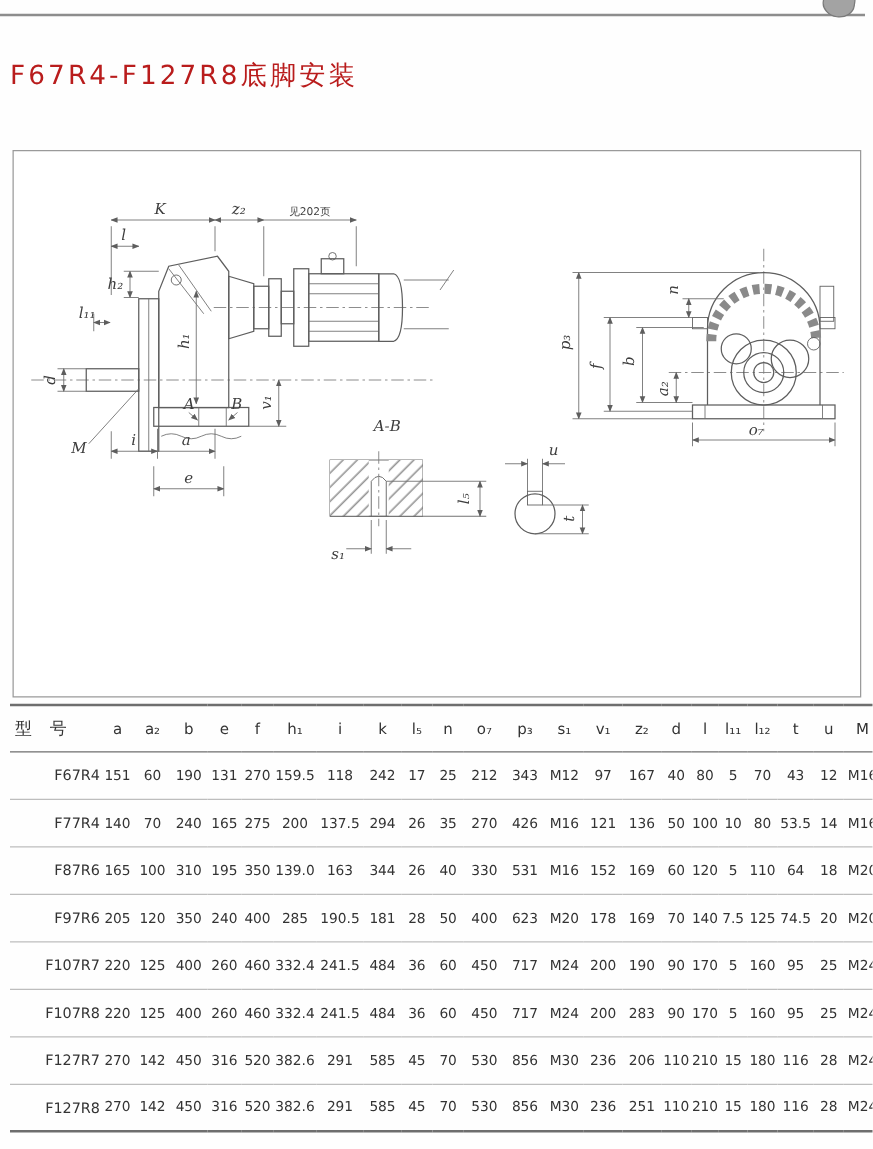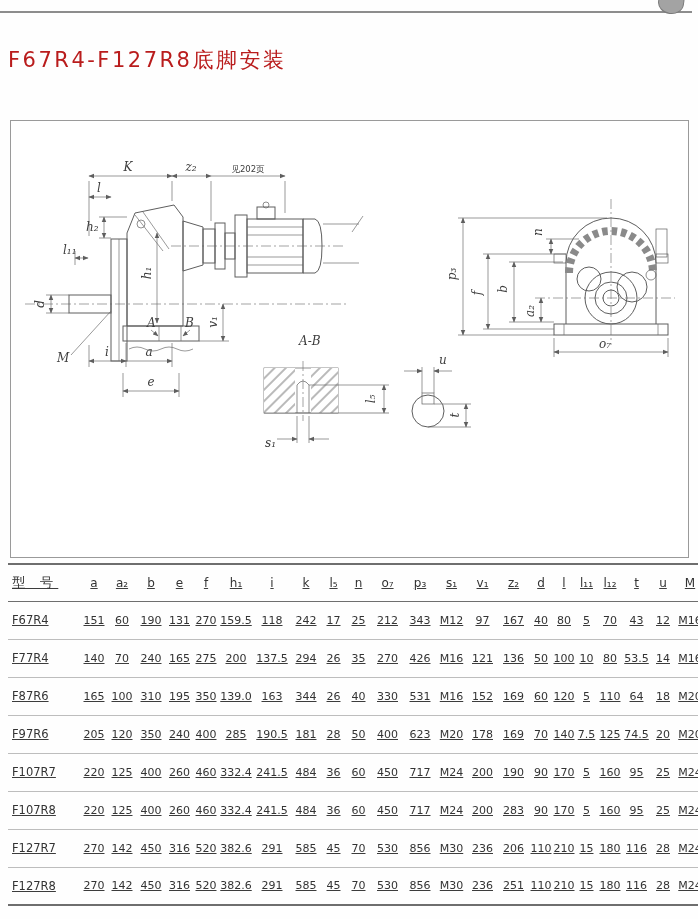--- a/index.html
+++ b/index.html
@@ -20,29 +20,29 @@
   .drawing-panel{
     position:absolute;top:120px;left:10px;width:677px;height:436px;
     border:1px solid #9a9a9a;background:#fff;
   }
   .o{stroke:#5e5e5e;stroke-width:1;fill:none;}
   .t2{stroke-width:.7;}
   .d{stroke:#6f6f6f;stroke-width:.7;fill:none;}
   .cl{stroke:#7d7d7d;stroke-width:.7;fill:none;stroke-dasharray:10 3 2 3;}
   .lb{font:italic 12px "DejaVu Serif",serif;fill:#3d3d3d;}
   .lbs{font:8.5px "DejaVu Sans",sans-serif;fill:#3d3d3d;}
-  .tbl-wrap{position:absolute;top:563px;left:8px;width:682px;text-decoration:underline;}
+  .tbl-wrap{position:absolute;top:563px;left:8px;width:682px;}
   table{width:681px;border-collapse:collapse;table-layout:fixed;color:#333;}
   thead tr{border-top:2px solid #6e6e6e;border-bottom:1px solid #6e6e6e;height:37px;}
   th{font-weight:normal;font:12px "DejaVu Sans",sans-serif;text-align:center;padding:0;}
   th.model-col{text-align:left;font-size:13.5px;letter-spacing:5px;padding-left:4px;}
   tbody tr{height:38px;border-bottom:1px solid #bdbdbd;}
   tbody tr:last-child{border-bottom:2px solid #6e6e6e;}
   td{font:11px "DejaVu Sans",sans-serif;text-align:center;padding:0;}
-  td:first-child{text-align:left;padding-left:4px;font-size:11.5px;}
+  td:first-child{text-align:right;padding-left:4px;font-size:11.5px;}
 </style>
 </head>
 <body>
 
 <div class="top-rule"></div>
 <div class="corner-logo"></div>
 <h1 class="page-title">F67R4-F127R8底脚安装</h1>
 
 <div class="drawing-panel">
 <svg width="677" height="436" viewBox="0 0 677 436">

